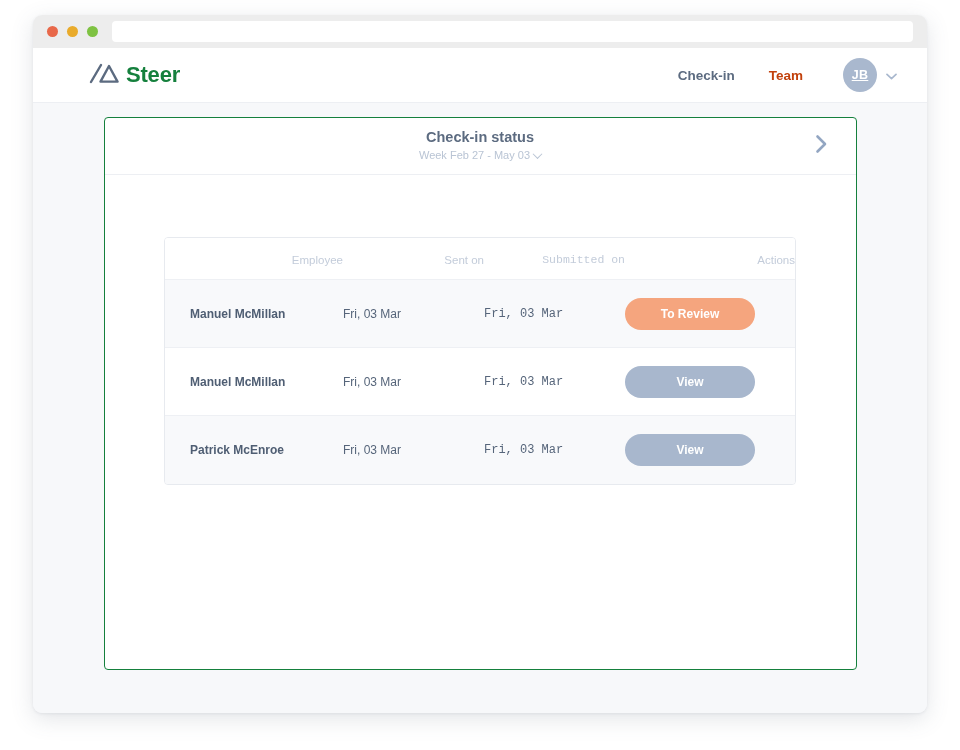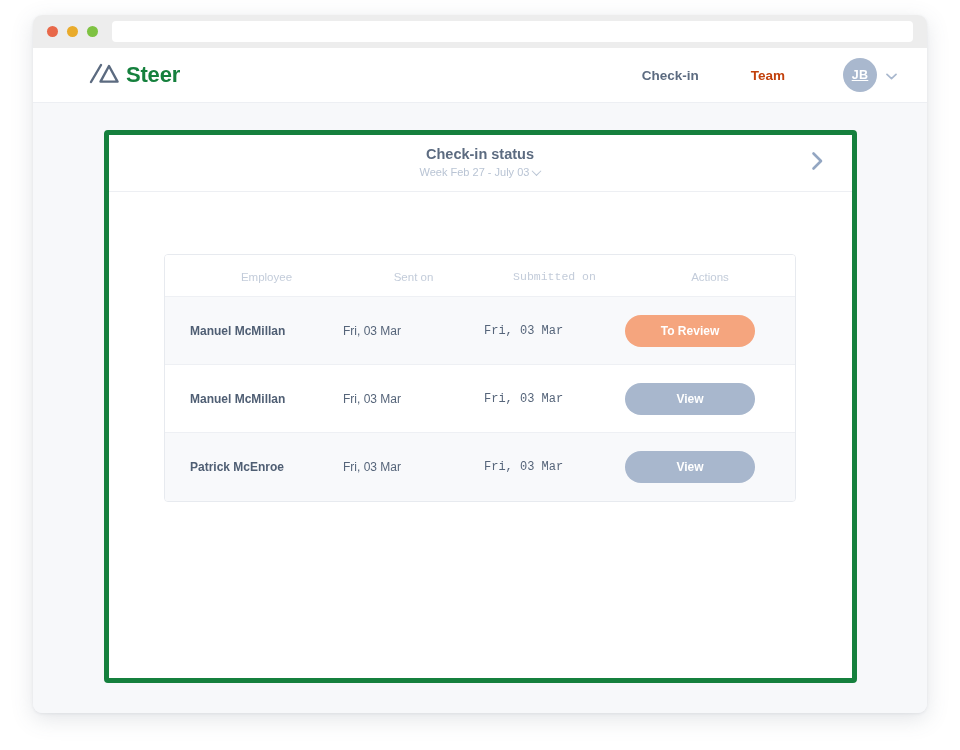--- a/index.html
+++ b/index.html
@@ -73,21 +73,21 @@
     font-size: 22px;
     font-weight: bold;
     color: #15803d;
     letter-spacing: -0.2px;
   }
 
   .nav {
     margin-left: auto;
     display: flex;
     align-items: center;
-    gap: 52px;
+    gap: 34px;
   }
   .nav-link {
     font-size: 13.5px;
     color: #c2410c;
     text-decoration: none;
     font-weight: 600;
   }
   .nav-link.active { color: #5c6b80; }
 
   .avatar-group {
@@ -112,24 +112,24 @@
   }
 
   
   .page-body {
     background: #f7f8fa;
     height: calc(698px - 33px - 55px);
     padding: 14px 0 0 0;
   }
 
   .outer-card {
-    margin: 13px auto;
+    margin: 0 auto;
     width: 753px;
     background: #ffffff;
-    border: 5px solid #15803d;
+    border: 1px solid #15803d;
     border-radius: 4px;
     height: 553px;
   }
 
   .card-header {
     position: relative;
     height: 57px;
     border-bottom: 1px solid #edeff3;
     display: flex;
     flex-direction: column;
@@ -176,21 +176,21 @@
     width: 632px;
     background: #ffffff;
     border: 1px solid #e7eaef;
     border-radius: 4px;
     overflow: hidden;
   }
 
   .tbl { width: 100%; border-collapse: collapse; }
 
   .tbl th {
-    text-align: center;
+    text-align: right;
     font-size: 11.5px;
     font-weight: normal;
     color: #c3ccda;
     padding: 15px 0 13px 0;
     border-bottom: 1px solid #eef0f4;
     background: #ffffff;
   }
   .tbl td {
     font-size: 12px;
     color: #56657a;
@@ -264,21 +264,21 @@
       </div>
     </div>
   </div>
 
   <div class="page-body">
     <div class="outer-card">
 
       <div class="card-header">
         <div class="card-title">Check-in status</div>
         <div class="card-subtitle">
-          <span>Week Feb 27 - July 03</span>
+          <span>Week Feb 27 - May 03</span>
           <span class="chev-down"></span>
         </div>
         <div class="next-arrow">
           <svg width="13" height="19" viewBox="0 0 13 19">
             <path d="M2.5 2 L10 9.5 L2.5 17" stroke="#93a6c2" stroke-width="2.6" fill="none" stroke-linecap="round" stroke-linejoin="round"></path>
           </svg>
         </div>
       </div>
 
       <div class="table-wrap">

